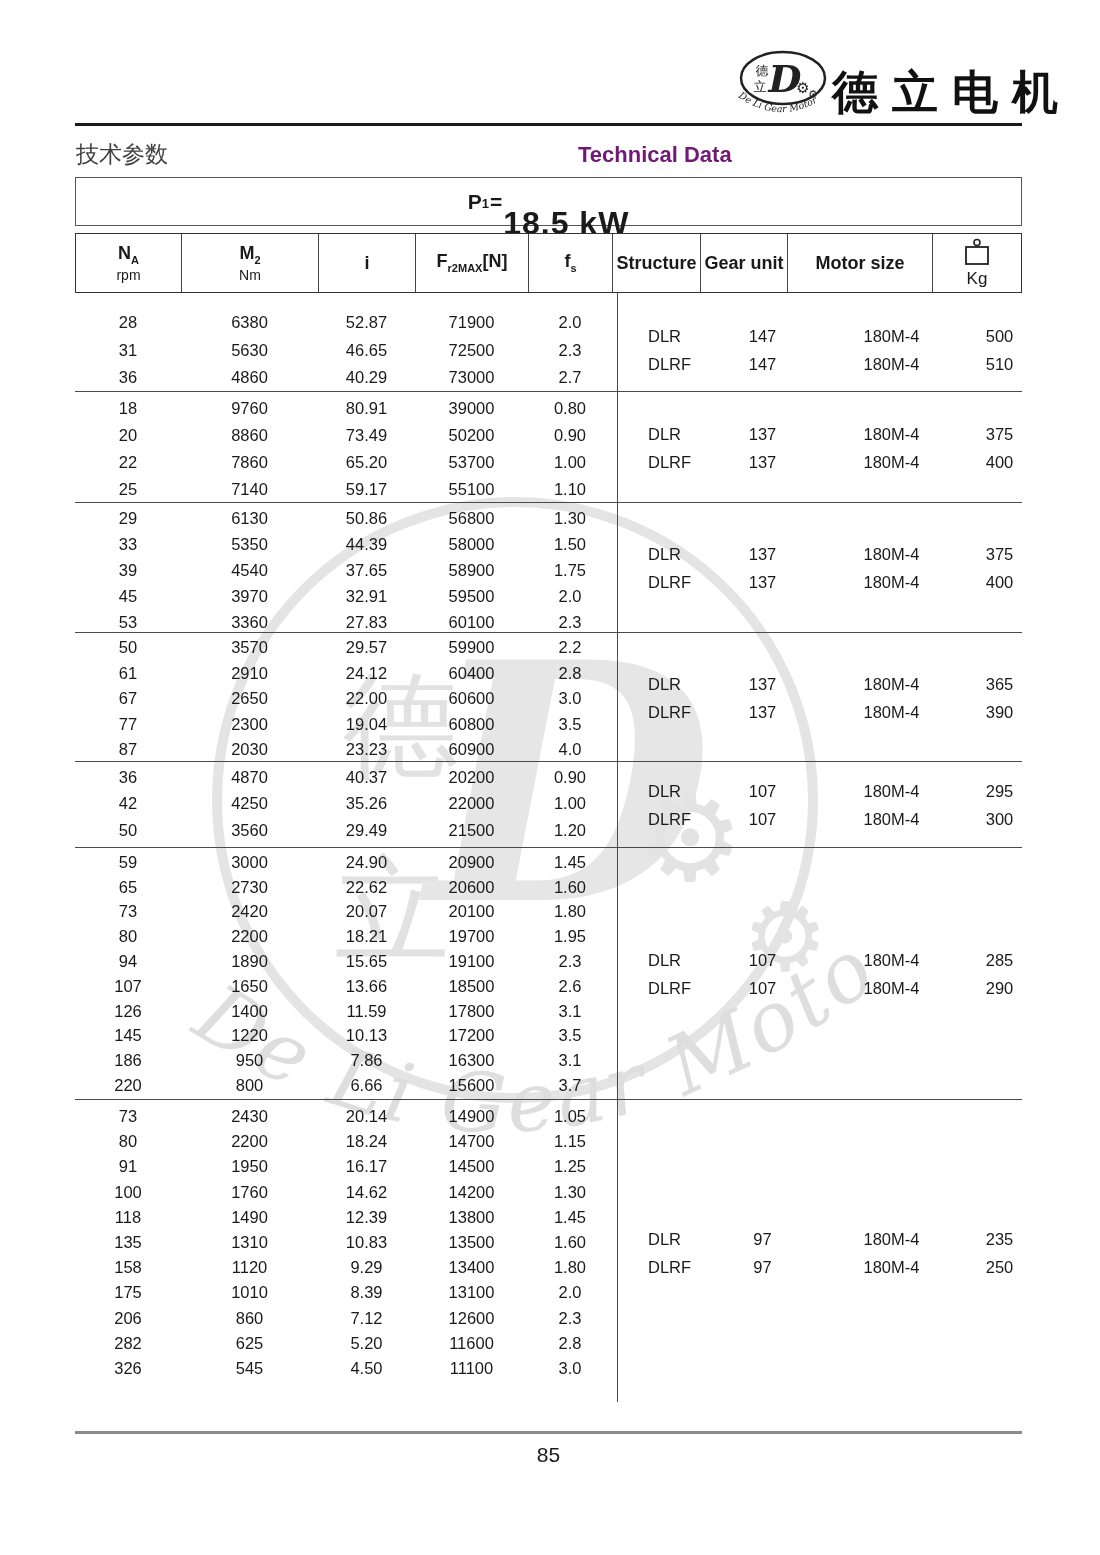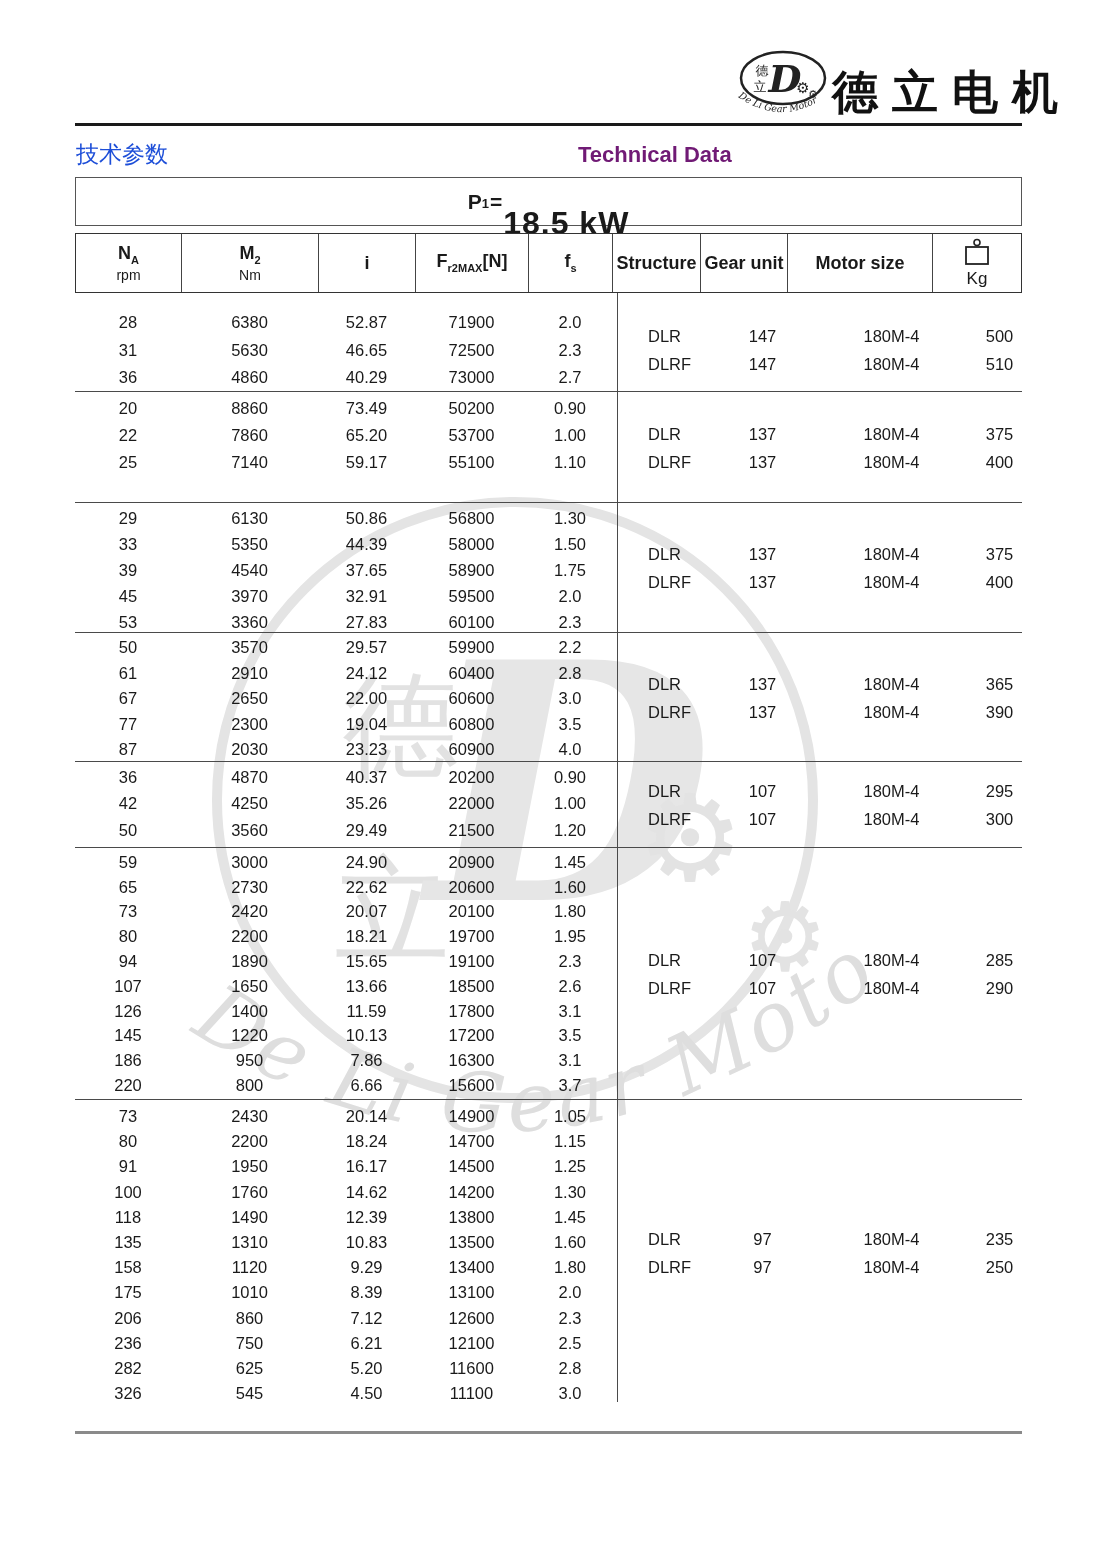--- a/index.html
+++ b/index.html
@@ -9,21 +9,21 @@
     font-family:"Liberation Sans", sans-serif; color:#1a1a1a;
   }
   
   .emblem{position:absolute; left:727px; top:48px; width:112px; height:78px;}
   .brand-name{
     position:absolute; left:832px; top:62px; width:200px;
     font-family:"DejaVu Serif", serif; font-weight:bold; font-size:46px;
     letter-spacing:14px; white-space:nowrap; color:#111;
   }
   .top-rule{position:absolute; left:75px; top:123px; width:947px; height:3px; background:#1a1a1a;}
-  .sec-cn{position:absolute; left:76px; top:139px; font-size:23px; font-weight:500; color:#1d4ed8;}
+  .sec-cn{position:absolute; left:76px; top:139px; font-size:23px; font-weight:500; color:#404040;}
   .sec-en{position:absolute; left:578px; top:142px; font-size:22px; font-weight:bold; color:#701a75;}
   
   .power-box{
     position:absolute; left:75px; top:177px; width:947px; height:49px;
     border:1px solid #555; box-sizing:border-box;
     display:flex; align-items:center; justify-content:center;
   }
   .power-box .psym{font-size:21px; font-weight:bold;}
   .power-box sub{font-size:13px; font-weight:bold; position:relative; top:2px;}
   .power-box .peq{font-size:21px; font-weight:bold; margin:0 1px 0 1px;}
@@ -200,20 +200,27 @@
             <div class="rcell struct">DLRF</div>
             <div class="rcell">147</div>
             <div class="rcell">180M-4</div>
             <div class="rcell">510</div>
           </div>
         </div>
       </div>
       <div class="group">
         <div class="gleft">
           <div class="grow">
+            <div class="gcell">18</div>
+            <div class="gcell">9760</div>
+            <div class="gcell">80.91</div>
+            <div class="gcell">39000</div>
+            <div class="gcell">0.80</div>
+          </div>
+          <div class="grow">
             <div class="gcell">20</div>
             <div class="gcell">8860</div>
             <div class="gcell">73.49</div>
             <div class="gcell">50200</div>
             <div class="gcell">0.90</div>
           </div>
           <div class="grow">
             <div class="gcell">22</div>
             <div class="gcell">7860</div>
             <div class="gcell">65.20</div>
@@ -535,27 +542,20 @@
             <div class="gcell">2.0</div>
           </div>
           <div class="grow">
             <div class="gcell">206</div>
             <div class="gcell">860</div>
             <div class="gcell">7.12</div>
             <div class="gcell">12600</div>
             <div class="gcell">2.3</div>
           </div>
           <div class="grow">
-            <div class="gcell">236</div>
-            <div class="gcell">750</div>
-            <div class="gcell">6.21</div>
-            <div class="gcell">12100</div>
-            <div class="gcell">2.5</div>
-          </div>
-          <div class="grow">
             <div class="gcell">282</div>
             <div class="gcell">625</div>
             <div class="gcell">5.20</div>
             <div class="gcell">11600</div>
             <div class="gcell">2.8</div>
           </div>
           <div class="grow">
             <div class="gcell">326</div>
             <div class="gcell">545</div>
             <div class="gcell">4.50</div>
@@ -574,14 +574,15 @@
             <div class="rcell struct">DLRF</div>
             <div class="rcell">97</div>
             <div class="rcell">180M-4</div>
             <div class="rcell">250</div>
           </div>
         </div>
       </div>
     </div>
 
   <div class="footer-rule"></div>
+  <div class="page-number">85</div>
 
 </div>
 
 </body></html>

